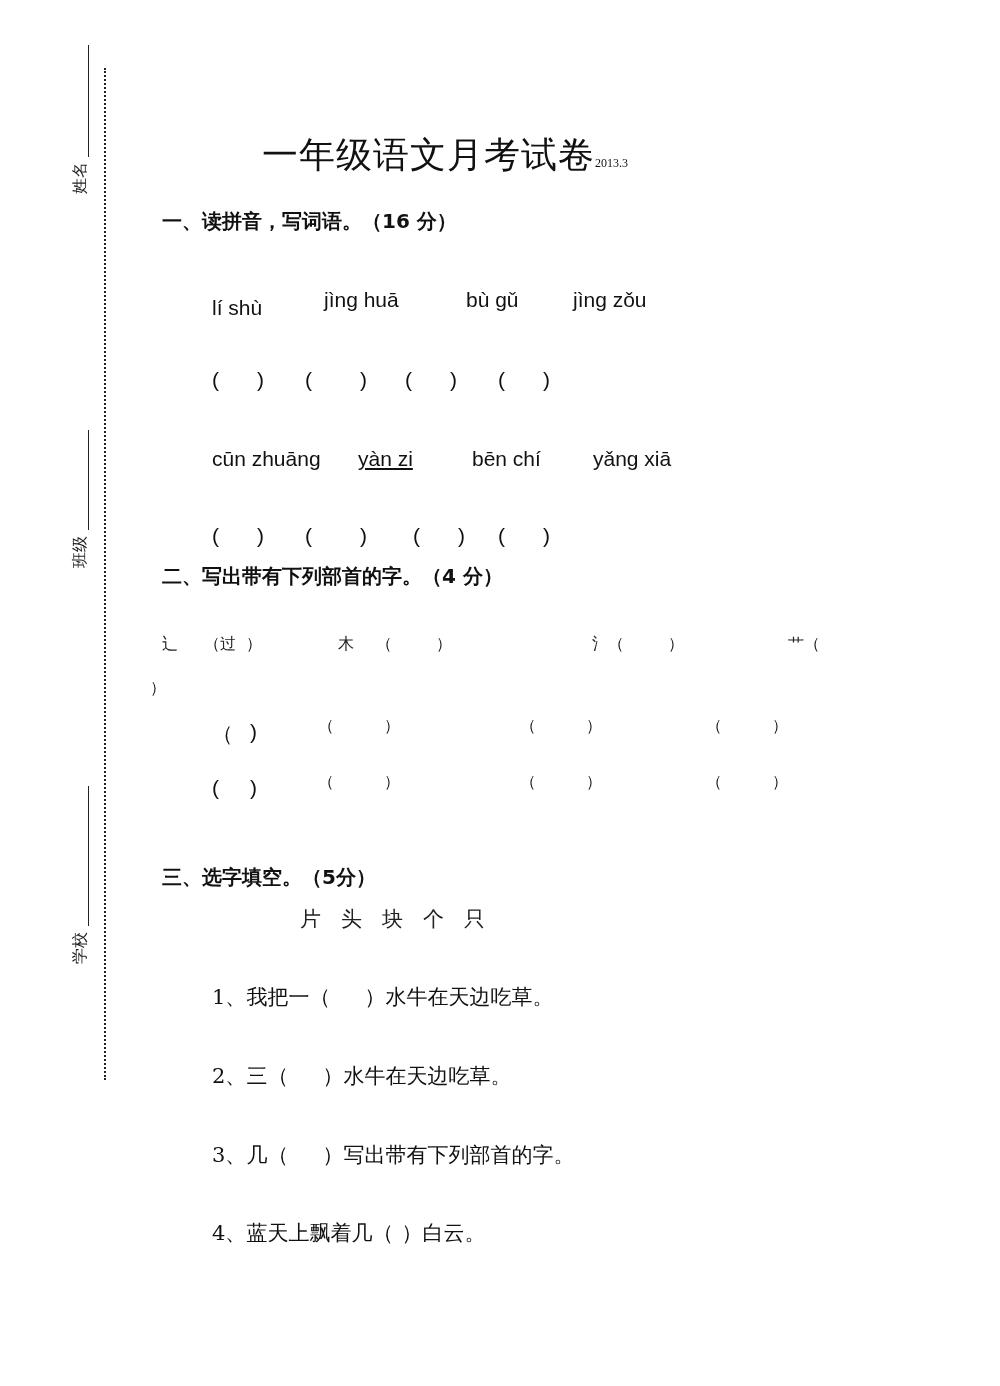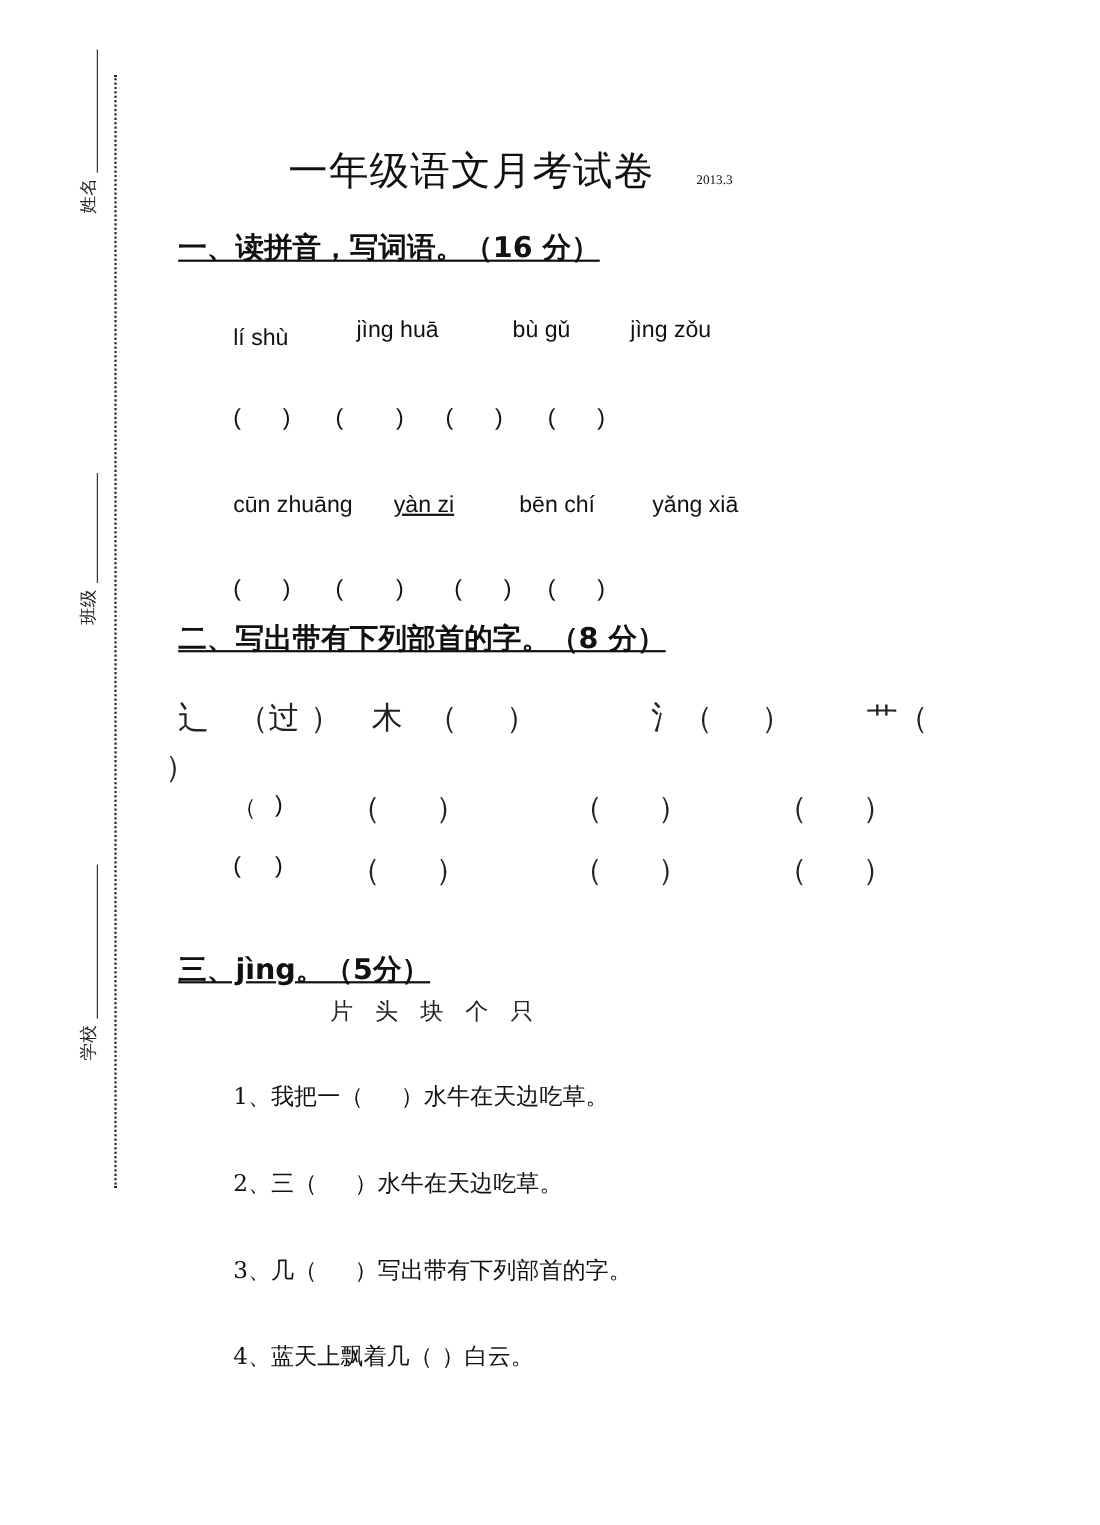--- a/index.html
+++ b/index.html
@@ -10,29 +10,29 @@
     .abs { position: absolute; white-space: nowrap; }
 
     
     .solid-line { position: absolute; width: 0; border-left: 1.2px solid #222; }
     .dot-line { position: absolute; left: 104px; top: 68px; height: 1012px; width: 0;
       border-left: 2px dotted #222; }
     .vlabel { position: absolute; font-size: 16px; transform: rotate(-90deg);
       transform-origin: left top; font-family: "DejaVu Serif", serif; color:#222; }
 
     .title { left: 262px; top: 131px; font-size: 36px; letter-spacing: 1px; }
-    .title .date { font-size: 12px; font-family: "Liberation Serif", serif; letter-spacing: 0; margin-left: 38px; }
+    .title .date { font-size: 12px; font-family: "Liberation Serif", serif; letter-spacing: 0; }
 
     .heading { font-family: "DejaVu Sans", "Liberation Sans", sans-serif; font-weight: bold;
-      font-size: 26px; left: 162px; text-decoration: underline; }
+      font-size: 20px; left: 162px; }
 
     .pinyin { font-family: "Liberation Sans", "DejaVu Sans", sans-serif; font-size: 21px; }
     .paren { font-family: "Liberation Sans", sans-serif; font-size: 21px; }
     .serifline { font-family: "DejaVu Serif", serif; font-size: 21px; }
-    .light { font-family: "DejaVu Serif", serif; font-size: 28px; color:#222; }
+    .light { font-family: "DejaVu Serif", serif; font-size: 16px; color:#222; }
   </style>
 </head>
 <body>
 
 <div class="solid-line" style="left:88px; top:45px; height:112px;"></div>
 <div class="solid-line" style="left:88px; top:430px; height:100px;"></div>
 <div class="solid-line" style="left:88px; top:786px; height:140px;"></div>
 <div class="dot-line"></div>
 
 <div class="vlabel" style="left:70px; top:194px;">姓名</div>
@@ -58,21 +58,21 @@
 <div class="abs pinyin" style="left:212px; top:447px;">cūn zhuāng</div>
 <div class="abs pinyin" style="left:358px; top:447px;text-decoration:underline;">yàn zi</div>
 <div class="abs pinyin" style="left:472px; top:447px;">bēn chí</div>
 <div class="abs pinyin" style="left:593px; top:447px;">yǎng xiā</div>
 
 <div class="abs paren" style="left:212px; top:524px;"><span>(</span><span style="display:inline-block;width:38px"></span><span>)</span></div>
 <div class="abs paren" style="left:305px; top:524px;"><span>(</span><span style="display:inline-block;width:48px"></span><span>)</span></div>
 <div class="abs paren" style="left:413px; top:524px;"><span>(</span><span style="display:inline-block;width:38px"></span><span>)</span></div>
 <div class="abs paren" style="left:498px; top:524px;"><span>(</span><span style="display:inline-block;width:38px"></span><span>)</span></div>
 
-<div class="abs heading" style="top:563px;">二、写出带有下列部首的字。（8 分）</div>
+<div class="abs heading" style="top:563px;">二、写出带有下列部首的字。（4 分）</div>
 
 <div class="abs light" style="left:162px; top:634px;">
   <span>辶</span><span style="display:inline-block;width:26px"></span><span>（</span><span>过</span><span style="display:inline-block;width:10px"></span><span>）</span>
 </div>
 <div class="abs light" style="left:338px; top:634px;">
   <span>木</span><span style="display:inline-block;width:22px"></span><span><span>（</span><span style="display:inline-block;width:44px"></span><span>）</span></span>
 </div>
 <div class="abs light" style="left:592px; top:634px;">
   <span>氵</span><span><span>（</span><span style="display:inline-block;width:44px"></span><span>）</span></span>
 </div>
@@ -88,21 +88,21 @@
 <div class="abs light" style="left:520px; top:716px;"><span>（</span><span style="display:inline-block;width:50px"></span><span>）</span></div>
 <div class="abs light" style="left:706px; top:716px;"><span>（</span><span style="display:inline-block;width:50px"></span><span>）</span></div>
 
 <div class="abs paren" style="left:212px; top:776px;">(</div>
 <div class="abs paren" style="left:250px; top:776px;">)</div>
 
 <div class="abs light" style="left:318px; top:772px;"><span>（</span><span style="display:inline-block;width:50px"></span><span>）</span></div>
 <div class="abs light" style="left:520px; top:772px;"><span>（</span><span style="display:inline-block;width:50px"></span><span>）</span></div>
 <div class="abs light" style="left:706px; top:772px;"><span>（</span><span style="display:inline-block;width:50px"></span><span>）</span></div>
 
-<div class="abs heading" style="top:864px;">三、jìng。（5分）</div>
+<div class="abs heading" style="top:864px;">三、选字填空。（5分）</div>
 
 <div class="abs light" style="left:300px; top:905px; font-size:21px;">
   <span>片</span><span style="display:inline-block;width:20px"></span><span>头</span><span style="display:inline-block;width:20px"></span><span>块</span><span style="display:inline-block;width:20px"></span><span>个</span><span style="display:inline-block;width:20px"></span><span>只</span>
 </div>
 
 <div class="abs serifline" style="left:212px; top:983px;">
   <span>1、</span><span>我把一（</span><span style="display:inline-block;width:34px"></span><span>）水牛在天边吃草。</span>
 </div>
 <div class="abs serifline" style="left:212px; top:1062px;">
   <span>2、</span><span>三（</span><span style="display:inline-block;width:34px"></span><span>）水牛在天边吃草。</span>

